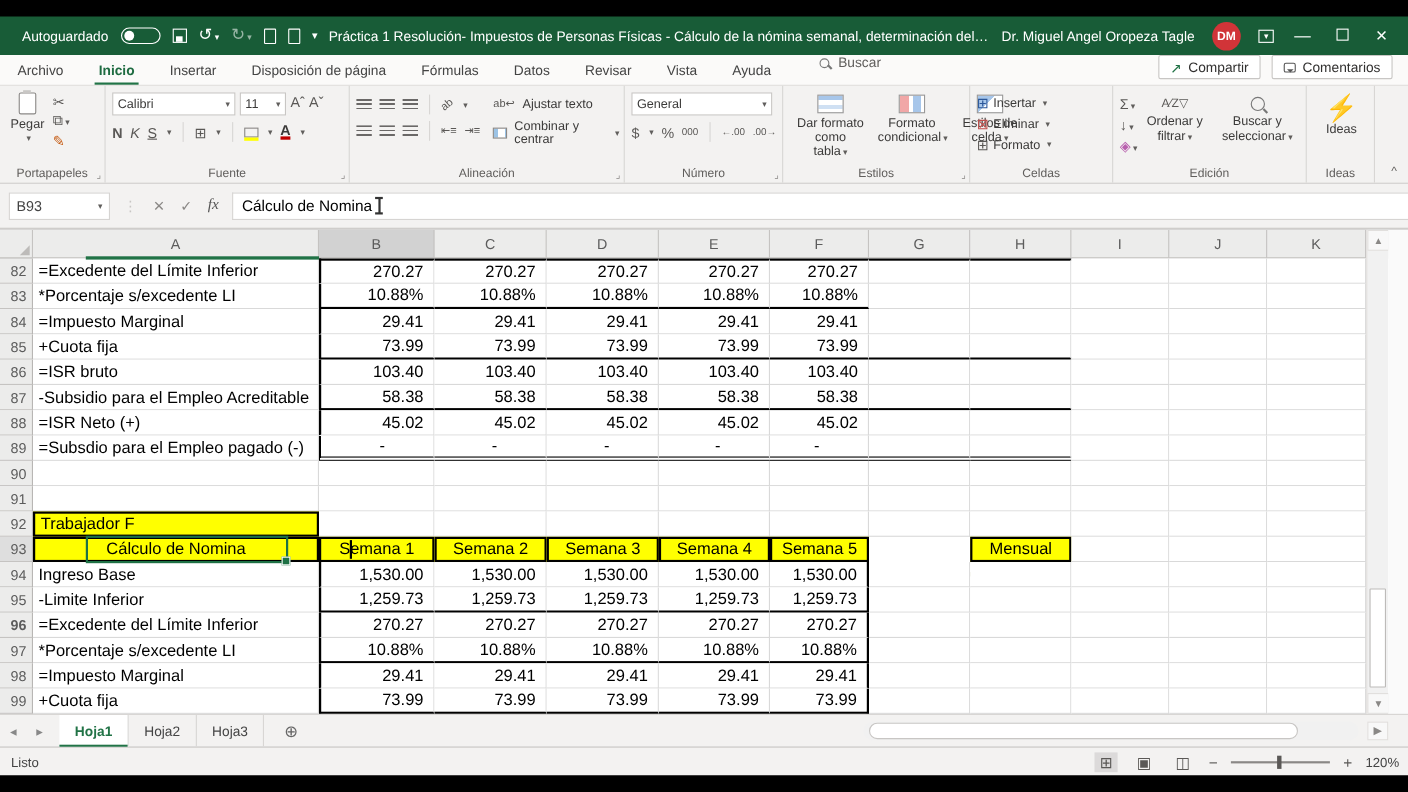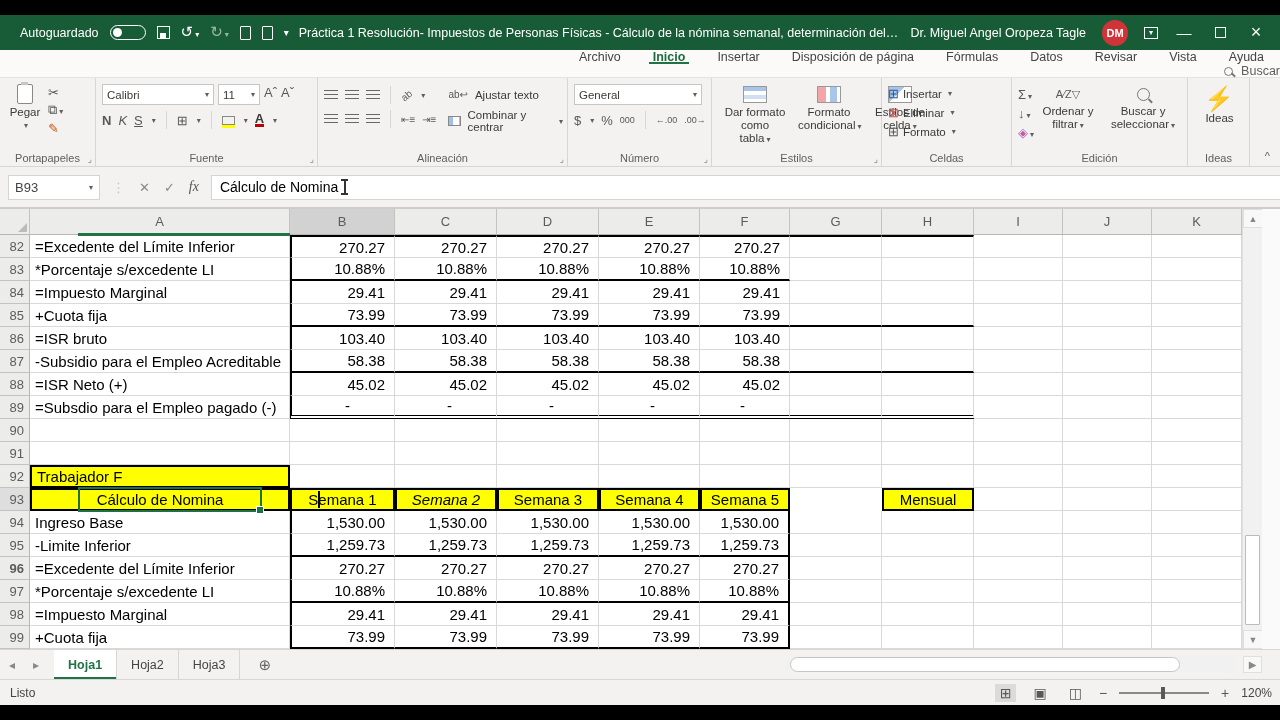--- a/index.html
+++ b/index.html
@@ -21,21 +21,21 @@
   .tb-title { flex:1; text-align:center; white-space:nowrap; overflow:hidden; text-overflow:ellipsis; padding:0 10px; }
   .tb-right { display:flex; align-items:center; gap:16px; padding-right:14px; }
   .avatar { width:26px; height:26px; border-radius:50%; background:#d13438; color:#fff; font-size:11px; font-weight:bold;
             display:flex; align-items:center; justify-content:center; }
   .win-btn { font-size:15px; color:#fff; width:20px; text-align:center; }
   .ic-ribbonopt { width:14px; height:12px; border:1.5px solid #fff; font-size:8px; line-height:10px; text-align:center; }
   .ic-restore { width:11px; height:11px; border:1.5px solid #fff; position:relative; }
 
   
   .tabrow { position:absolute; left:0; top:50px; width:1280px; height:28px; background:#fbfaf9;
-            display:flex; align-items:flex-end; font-size:12.5px; color:#444; border-bottom:1px solid #e5e3e1;flex-direction:column; }
+            display:flex; align-items:flex-start; font-size:12.5px; color:#444; border-bottom:1px solid #e5e3e1; }
   .rtab { padding:0 16px; height:100%; display:flex; align-items:center; position:relative; }
   .rtab.active { color:#1e6b41; font-weight:bold; }
   .rtab.active::after { content:""; position:absolute; left:12px; right:12px; bottom:0; height:2.5px; background:#217346; }
   .searchbox { display:flex; align-items:center; gap:8px; margin-left:28px; color:#605e5c; }
   .ic-search { width:9px; height:9px; border:1.5px solid #777; border-radius:50%; position:relative; }
   .ic-search::after { content:""; position:absolute; width:5px; height:1.5px; background:#777; right:-4px; bottom:-1px; transform:rotate(45deg); }
   .tabrow-right { margin-left:auto; display:flex; gap:10px; padding-right:14px; }
   .pill-btn { border:1px solid #c8c6c4; background:#fff; border-radius:2px; height:22px; padding:0 10px;
               display:flex; align-items:center; gap:6px; font-size:12.5px; color:#323130; }
   .ic-bubble { width:11px; height:9px; border:1.3px solid #555; border-radius:2px; position:relative; }
@@ -553,21 +553,21 @@
           <div class="c" style="width: 92px; flex: 0 0 92px;"></div>
           <div class="c" style="width: 92px; flex: 0 0 92px;"></div>
           <div class="c" style="width: 89px; flex: 0 0 89px;"></div>
           <div class="c" style="width: 89px; flex: 0 0 89px;"></div>
           <div class="c" style="width: 90px; flex: 0 0 90px;"></div>
         </div>
         <div class="grid-row">
           <div class="rowhdr sel" style="width: 30px; flex: 0 0 30px;">93</div>
           <div class="c ylw" style="width: 260px; flex: 0 0 260px;">Cálculo de Nomina</div>
           <div class="c ylw" style="width: 105px; flex: 0 0 105px;">Semana 1</div>
-          <div class="c ylw" style="width: 102px; flex: 0 0 102px; font-style: italic;">Semana 2</div>
+          <div class="c ylw" style="width: 102px; flex: 0 0 102px;">Semana 2</div>
           <div class="c ylw" style="width: 102px; flex: 0 0 102px;">Semana 3</div>
           <div class="c ylw" style="width: 101px; flex: 0 0 101px;">Semana 4</div>
           <div class="c ylw" style="width: 90px; flex: 0 0 90px;">Semana 5</div>
           <div class="c ylw" style="width: 92px; flex: 0 0 92px; margin-top: 32px;">Total</div>
           <div class="c ylw" style="width: 92px; flex: 0 0 92px;">Mensual</div>
           <div class="c" style="width: 89px; flex: 0 0 89px;"></div>
           <div class="c" style="width: 89px; flex: 0 0 89px;"></div>
           <div class="c" style="width: 90px; flex: 0 0 90px;"></div>
         </div>
         <div class="grid-row">

